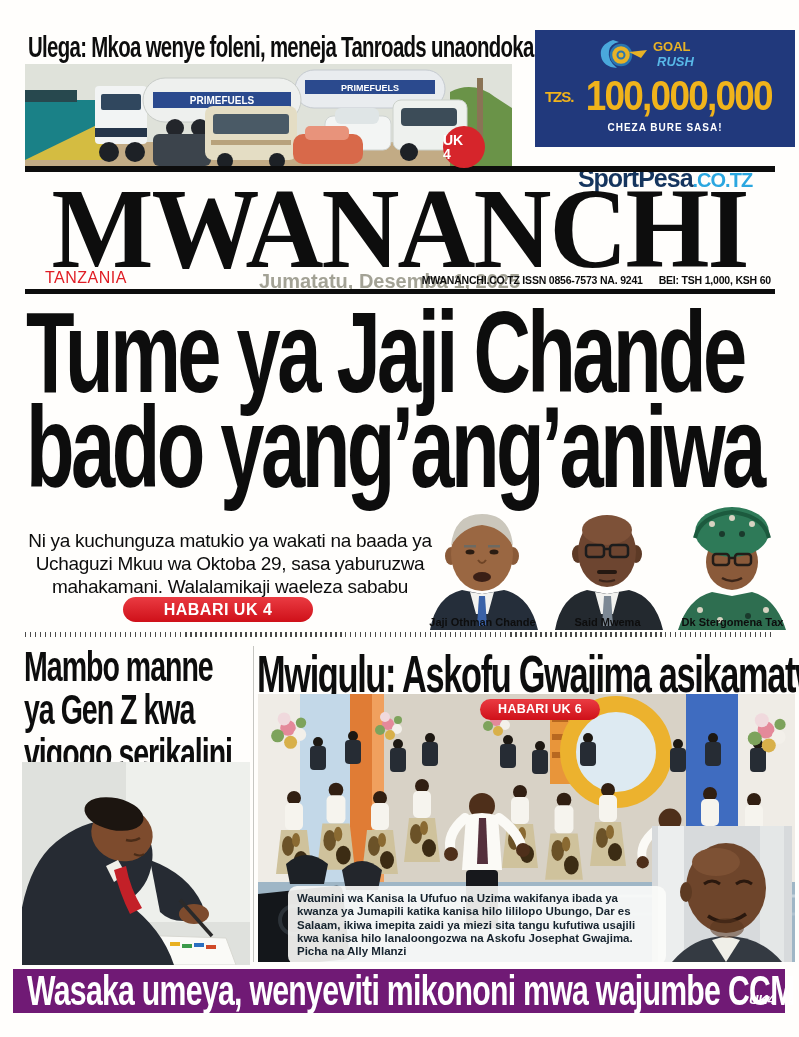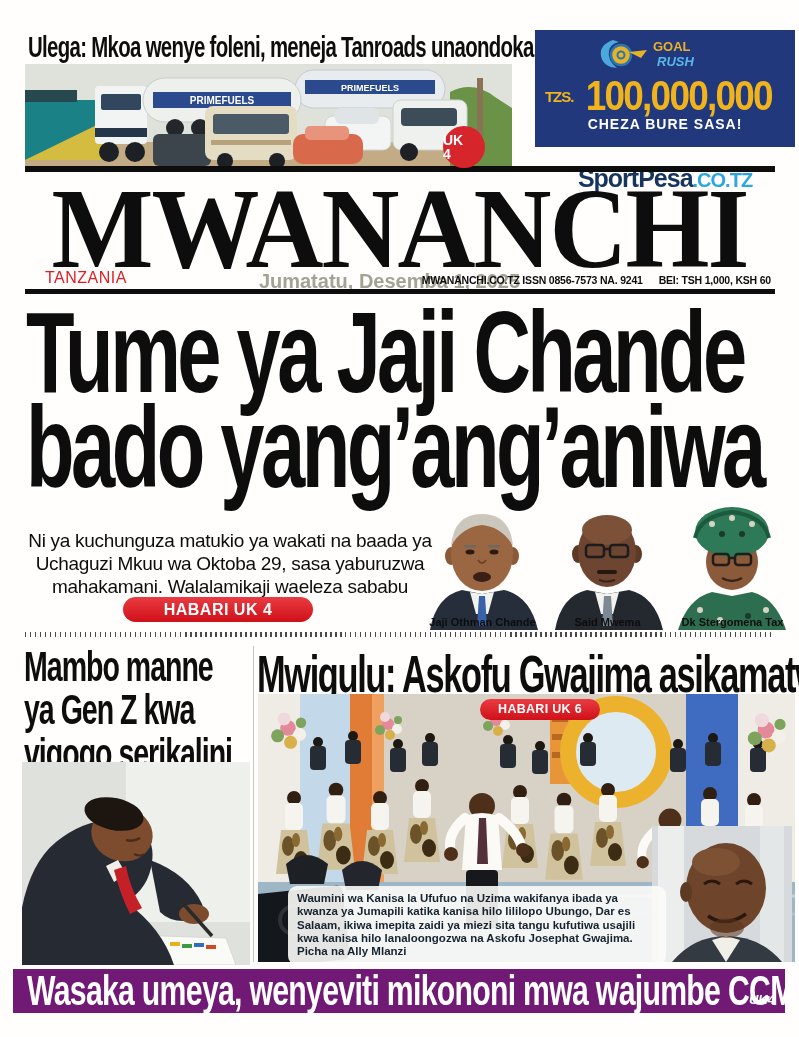--- a/index.html
+++ b/index.html
@@ -17,22 +17,22 @@
              line-height:1;display:flex;flex-direction:column;justify-content:center;z-index:5;}
   .uk4-badge span{font-size:14px;}
 
   .ad{left:535px;top:30px;width:260px;}
   .ad-box{width:260px;height:117px;background:#21397c;position:relative;}
   .ad-logo{position:absolute;left:60px;top:6px;width:140px;height:36px;}
   .ad-amount-row{position:absolute;left:0;right:0;top:42px;text-align:center;color:#f0b31b;
                  font-weight:700;white-space:nowrap;}
   .ad-cur{font-size:15px;vertical-align:8px;letter-spacing:-1px;}
   .ad-amt{font-size:42px;letter-spacing:-2px;display:inline-block;transform:scaleX(.88);transform-origin:center;}
-  .ad-tag{position:absolute;left:0;right:0;top:86px;text-align:center;color:#fff;
-          font-weight:700;font-size:14px;letter-spacing:1px;}
+  .ad-tag{position:absolute;left:0;right:0;top:92px;text-align:center;color:#fff;
+          font-weight:700;font-size:10px;letter-spacing:1px;}
   .ad-brand{width:260px;text-align:center;background:#fffefc;padding-top:17px;font-weight:700;
             font-size:25px;letter-spacing:-1px;color:#15355e;}
   .ad-brand .suffix{color:#2ba7e0;font-size:20px;}
 
   .rule{background:#0d0d0d;}
   .bar1{left:25px;top:166px;width:750px;height:6px;}
 
   
   .masthead{left:0;top:172px;width:799px;text-align:center;font-family:"Liberation Serif",serif;
             font-weight:700;font-size:108px;letter-spacing:-2px;line-height:1;

